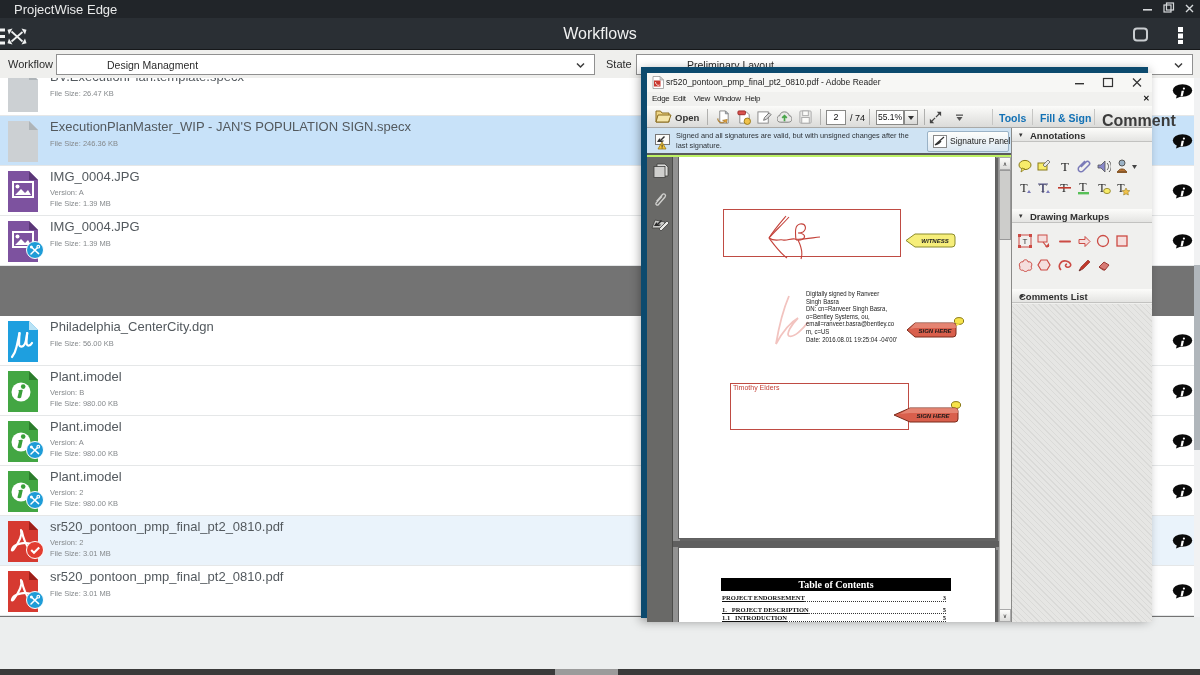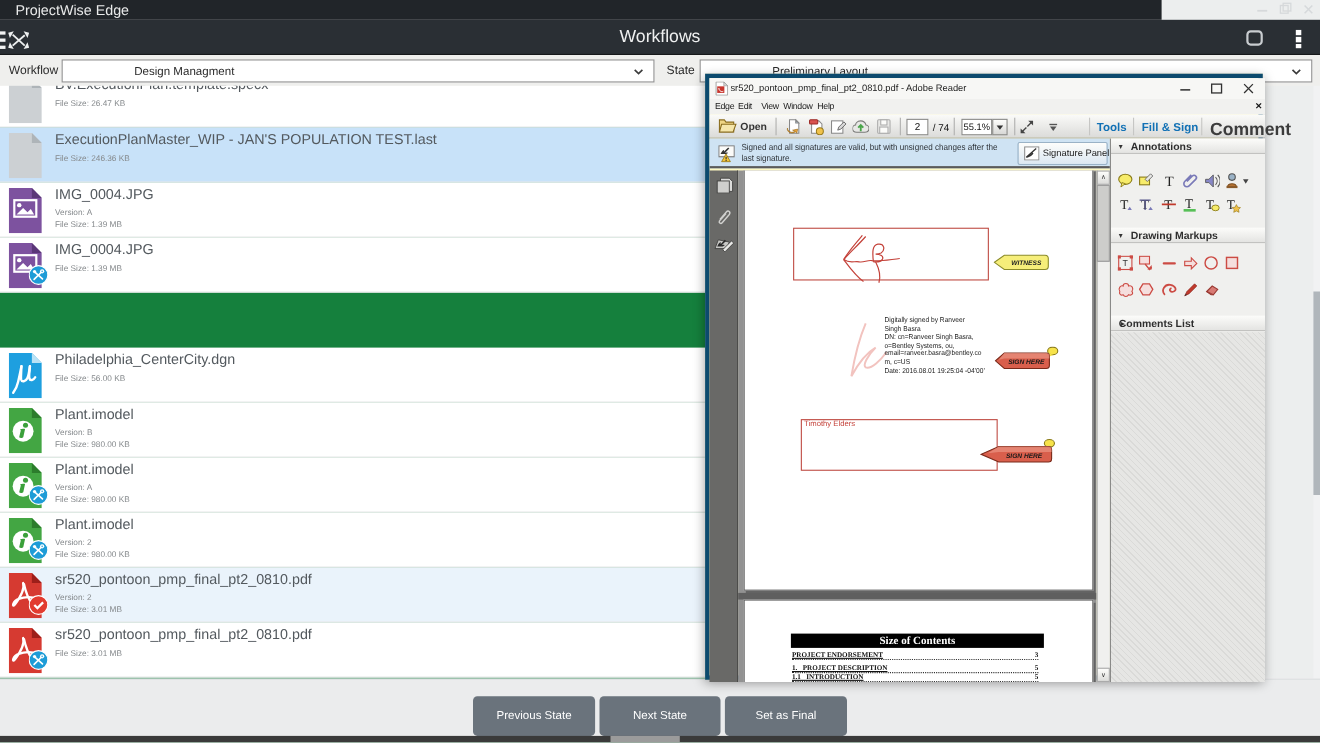--- a/index.html
+++ b/index.html
@@ -1,48 +1,48 @@
 <!DOCTYPE html>
 <html><head>
 <meta charset="utf-8">
 <style>
   * { margin:0; padding:0; box-sizing:border-box; }
   html,body { width:1200px; height:675px; overflow:hidden; font-family:"Liberation Sans", sans-serif; }
   #root { position:absolute; left:0; top:0; width:1200px; height:675px; background:#eceeee; overflow:hidden; }
   .abs { position:absolute; }
 
   
-  #titlebar { left:0; top:0; width:1056px; height:18px; background:#212529; }
+  #titlebar { left:0; top:0; width:1200px; height:18px; background:#212529; }
   #titlebar .t { position:absolute; left:14px; top:2px; font-size:13px; color:#e9eaea; }
   #appheader { left:0; top:18px; width:1200px; height:32px; background:#2a2f34; border-bottom:1px solid #16181a; }
   #appheader .title { position:absolute; left:0; right:0; top:7px; text-align:center; font-size:16px; color:#eff0f0; }
   #wfbar { left:0; top:50px; width:1200px; height:28px; background:#efefed; }
   .ddl { position:absolute; background:#fff; border:1px solid #909090; font-size:10.5px; color:#2b2b2b; }
-  .ddl .txt { position:absolute; left:24px; top:4px;padding-left:41px; }
+  .ddl .txt { position:absolute; left:9px; top:4px;padding-left:41px; }
   .ddl .chev { position:absolute; right:8px; top:2px; }
   .lbl { position:absolute; font-size:11px; color:#2b2b2b; }
 
   
-  #list { left:0; top:66px; width:998px; height:551px; background:#15803d; overflow:hidden; }
+  #list { left:0; top:66px; width:1194px; height:551px; background:#737373; overflow:hidden; }
   .row { position:absolute; left:0; width:1194px; height:50px; background:#fff; border-bottom:1px solid #e5e7e8; }
   .row.sel1 { background:#c8e2f9; }
   .row.sel2 { background:#eaf3fb; }
   .row .ttl { position:absolute; left:50px; top:2.5px; font-size:13px; color:#53595e; }
   .row .sub1 { position:absolute; left:50px; font-size:7.5px; color:#85898c; }
   .ficon { position:absolute; left:7.5px; top:4.5px; width:30px; height:41px; }
   .info { position:absolute; left:1172px; top:18px; width:21px; height:15px; }
 
   
   #footer { left:0; top:617px; width:1200px; height:52px; background:#ebeced; border-top:1px solid #dddfe0; }
   .btn { position:absolute; top:15px; height:36px; background:#6a737c; border-radius:4px; color:#fff; font-size:10.5px; text-align:center; line-height:36px; }
   #bottombar { left:0; top:669px; width:1200px; height:6px; background:#3a3a3a; }
   #bottombar .seg { position:absolute; left:555px; top:0; width:63px; height:6px; background:#9b9b9b; }
 
   
-  #adobe { left:641px; top:67px; width:507px; height:551px; background:#fef9c3; border:4px solid #0c4a6e; box-shadow:0 3px 10px rgba(0,0,0,0.4); }
+  #adobe { left:641px; top:67px; width:507px; height:551px; background:#bef264; border:6px solid #0c4a6e; box-shadow:0 3px 10px rgba(0,0,0,0.4); }
   .page { position:absolute; background:#fff; border:1px solid #606060; box-shadow:2px 3px 0 rgba(70,70,70,0.6); }
 </style>
 </head>
 <body>
 <div id="root">
 
   <div class="abs" id="titlebar">
     <span class="t">ProjectWise Edge</span>
     <svg class="abs" style="left:1138px;top:0" width="62" height="18" viewBox="0 0 62 18">
       <rect x="5" y="9" width="9" height="1.6" fill="#d6d9db"></rect>
@@ -88,21 +88,21 @@
             <path d="M5 10.5 L4 14.5 L9.5 12.2 Z" fill="#0a0a0a"></path>
             <circle cx="11.9" cy="4.6" r="1.1" fill="#fff"></circle>
             <path d="M9.6 6.8 L12 6.8 L10.7 12.2 L8.6 12.2 Z" fill="#fff"></path>
           </svg></div>
       </div>
       <div class="row sel1" style="top:50px">
         <div class="ficon"><svg width="30" height="41" viewBox="0 0 30 41">
             <path d="M0 0 H21 L30 9 V41 H0 Z" fill="#ccd0d3"></path>
             <path d="M21 0 L30 9 H21 Z" fill="#aeb4b8"></path>
           </svg></div>
-        <div class="ttl">ExecutionPlanMaster_WIP - JAN'S POPULATION TEST.last</div>
+        <div class="ttl">ExecutionPlanMaster_WIP - JAN'S POPULATION SIGN.specx</div>
         <div class="sub1" style="top:22.5px">File Size: 246.36 KB</div>
         <div class="info"><svg width="21" height="15" viewBox="0 0 21 15">
             <ellipse cx="10.5" cy="6.5" rx="9.7" ry="6.2" fill="#0a0a0a"></ellipse>
             <path d="M5 10.5 L4 14.5 L9.5 12.2 Z" fill="#0a0a0a"></path>
             <circle cx="11.9" cy="4.6" r="1.1" fill="#fff"></circle>
             <path d="M9.6 6.8 L12 6.8 L10.7 12.2 L8.6 12.2 Z" fill="#fff"></path>
           </svg></div>
       </div>
       <div class="row " style="top:100px">
         <div class="ficon"><svg width="30" height="41" viewBox="0 0 30 41">
@@ -307,25 +307,20 @@
   <div class="ddl" style="left:636px; top:54px; width:557px; height:21px;">
     <span class="txt">Preliminary Layout</span>
     <svg class="chev" width="11" height="16" viewBox="0 0 11 16">
         <path d="M2 6.5 L5.5 10 L9 6.5" fill="none" stroke="#3c3c3c" stroke-width="1.5"></path>
       </svg>
   </div>
 
   <div class="abs" style="left:1194px; top:78px; width:6px; height:539px; background:#f1f2f3;"></div>
   <div class="abs" style="left:1194px; top:265px; width:6px; height:185px; background:#b0b6bb;"></div>
 
-  <div class="abs" id="footer">
-    <div class="btn" style="left:430px; width:111px;">Previous State</div>
-    <div class="btn" style="left:545px; width:110px;">Next State</div>
-    <div class="btn" style="left:659px; width:111px;">Set as Final</div>
-  </div>
   <div class="abs" id="bottombar">
       <div class="seg"></div>
     </div>
 
   <div class="abs" id="adobe">
       <div style="position:absolute;left:0;top:0;width:505px;height:19px;background:#f7f7f5;"></div>
       <svg style="position:absolute;left:5px;top:3px" width="12" height="13" viewBox="0 0 12 13">
         <path d="M1 0.5 h7 l3.5 3.5 v8.5 h-10.5 Z" fill="#fff" stroke="#999" stroke-width="0.8"></path>
         <path d="M8 0.5 l3.5 3.5 h-3.5 Z" fill="#d8d8d6" stroke="#999" stroke-width="0.6"></path>
         <rect x="2" y="4.5" width="6.5" height="6" fill="#c8372f"></rect>
@@ -472,21 +467,21 @@
               <path d="M60 6.5 L59 9.5 L64 7.5 Z" fill="#f7e34a"></path>
             </g>
             <path d="M62 7 a3 3 0 0 1 3 3 v8 a3 3 0 0 1 -3 3 L17 21 L1 14 L17 7 Z" fill="#d95f4c" stroke="#7a2a1a"></path>
             <path d="M17 7 L62 7 a3 3 0 0 1 3 3 l0 2 L17 12 L7 13 Z" fill="#e8907f" opacity="0.75"></path>
             <text x="40" y="17" font-size="6" font-weight="bold" font-style="italic" fill="#1a1a1a" text-anchor="middle">SIGN HERE</text>
           </svg>
         </div>
         <div style="position:absolute;left:0;top:384px;width:326px;height:6px;background:#5f5f5f;"></div>
         <div id="pg2" class="page" style="left:5px;top:390px;width:318px;height:200px;">
           <div style="position:absolute;left:42px;top:30px;width:230px;height:13px;background:#000;"></div>
-          <div style="position:absolute;left:42px;top:31px;width:230px;height:12px;font-family:'Liberation Serif',serif;font-size:10px;font-weight:bold;color:#fff;text-align:center;">Size of Contents</div>
+          <div style="position:absolute;left:42px;top:31px;width:230px;height:12px;font-family:'Liberation Serif',serif;font-size:10px;font-weight:bold;color:#fff;text-align:center;">Table of Contents</div>
           <div style="position:absolute;left:43px;top:46px;width:224px;font-family:'Liberation Serif',serif;font-size:6.5px;font-weight:bold;color:#111;border-bottom:1px dotted #333;"><span style="text-decoration:underline">PROJECT ENDORSEMENT</span><span style="position:absolute;right:0">3</span></div>
           <div style="position:absolute;left:43px;top:58px;width:224px;font-family:'Liberation Serif',serif;font-size:6.5px;font-weight:bold;color:#111;border-bottom:1px dotted #333;"><span style="text-decoration:underline">1.&nbsp;&nbsp;&nbsp;PROJECT DESCRIPTION</span><span style="position:absolute;right:0">5</span></div>
           <div style="position:absolute;left:43px;top:66px;width:224px;font-family:'Liberation Serif',serif;font-size:6.5px;font-weight:bold;color:#111;border-bottom:1px dotted #333;"><span style="text-decoration:underline">1.1&nbsp;&nbsp;&nbsp;INTRODUCTION</span><span style="position:absolute;right:0">5</span></div>
         </div>
       </div>
       <div style="position:absolute;left:352px;top:84px;width:12px;height:465px;background:#f0f0ee;border-left:1px solid #b5b5b3;"></div>
       <div style="position:absolute;left:352px;top:84px;width:12px;height:13px;background:linear-gradient(#fdfdfb,#dcdcda);border:1px solid #aaa;font-size:6px;text-align:center;line-height:12px;color:#333;">∧</div>
       <div style="position:absolute;left:352px;top:536px;width:12px;height:13px;background:linear-gradient(#fdfdfb,#dcdcda);border:1px solid #aaa;font-size:6px;text-align:center;line-height:12px;color:#333;">∨</div>
       <div style="position:absolute;left:352px;top:97px;width:12px;height:70px;background:#cdcdcb;border:1px solid #999;"></div>
       <div style="position:absolute;left:364px;top:55px;width:141px;height:494px;background:#f0f0ee;border-left:1px solid #8a8a88;"></div>

